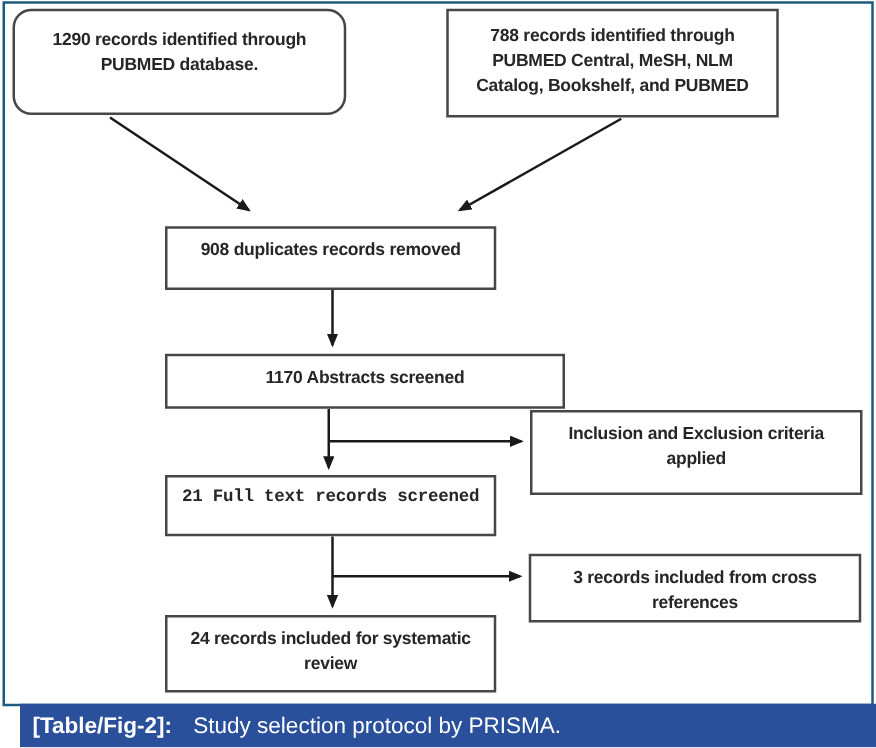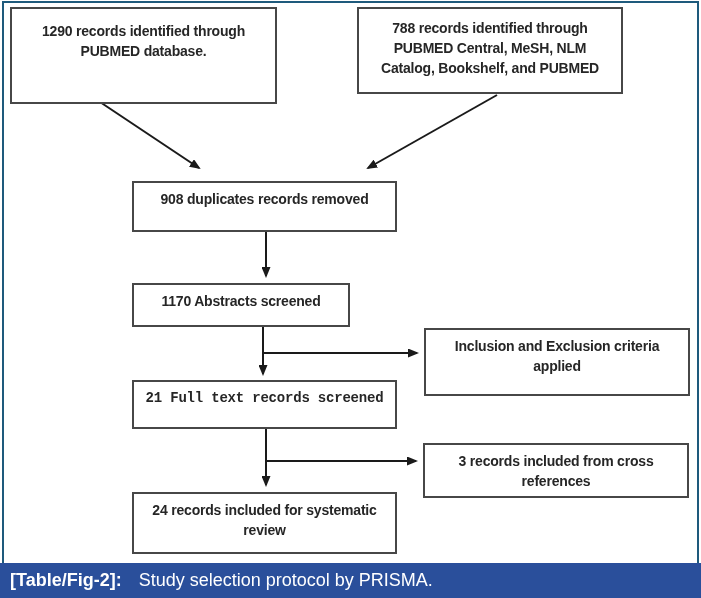--- a/index.html
+++ b/index.html
@@ -38,32 +38,32 @@
     line-height: 20px;
     letter-spacing: -0.2px;
     text-align: center;
     display: flex;
     justify-content: center;
     align-items: flex-start;
     padding: 6px 8px;
   }
   .node.top-align { align-items: flex-start; }
 
-  .n0 { left: 10px;  top: 7px;   width: 267px; height: 97px; padding-top: 12px; }
+  .n0 { left: 10px;  top: 7px;   width: 267px; height: 85px; padding-top: 12px; border-radius: 15px; }
   .n1 { left: 357px; top: 7px;   width: 266px; height: 87px; padding-top: 9px; padding-left: 14px; padding-right: 14px; }
   .n2 { left: 132px; top: 181px; width: 265px; height: 51px; }
-  .n3 { left: 132px; top: 283px; width: 218px; height: 44px; }
+  .n3 { left: 132px; top: 283px; width: 320px; height: 44px; }
   .n4 { left: 424px; top: 328px; width: 266px; height: 68px; }
   .n5 { left: 132px; top: 380px; width: 265px; height: 49px; font-family: Liberation Mono, monospace; }
   .n6 { left: 423px; top: 443px; width: 266px; height: 55px; }
   .n7 { left: 132px; top: 492px; width: 265px; height: 62px; }
 
   .caption-bar {
     position: absolute;
-    left: 0; right: 0; bottom: 0;
+    left: 16px; right: 0; bottom: 0;
     height: 35px;
     background: #2a4f9b;
     color: #ffffff;
     display: flex;
     align-items: center;
     padding-left: 10px;
     font-size: 18px;
   }
   .caption-bar .label { font-weight: bold; }
   .caption-bar .text { margin-left: 17px; font-weight: normal; }

